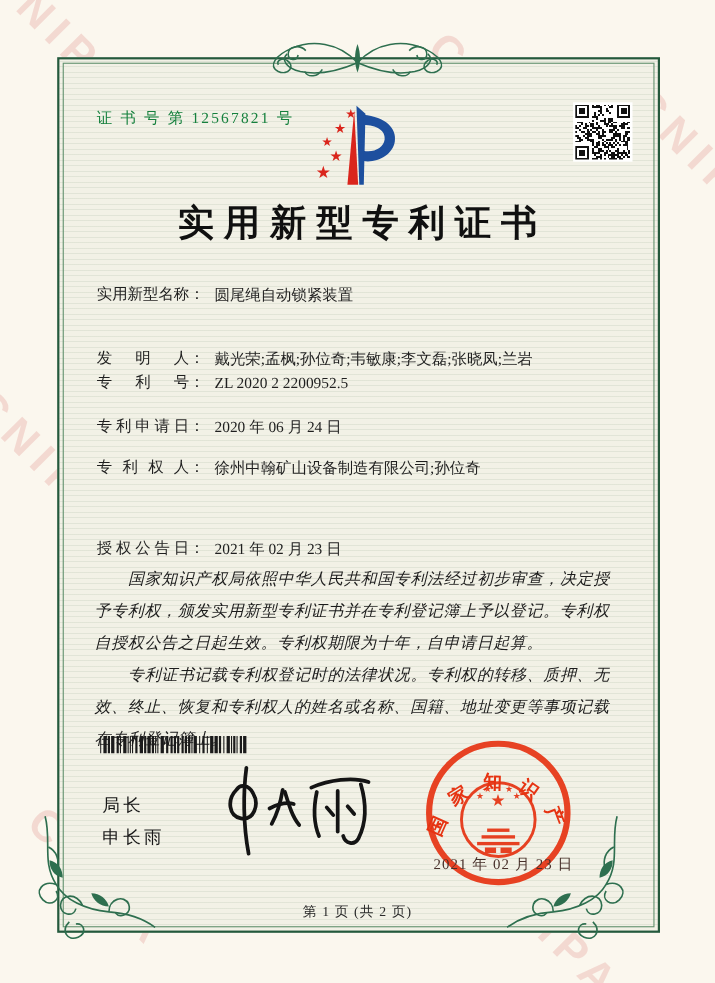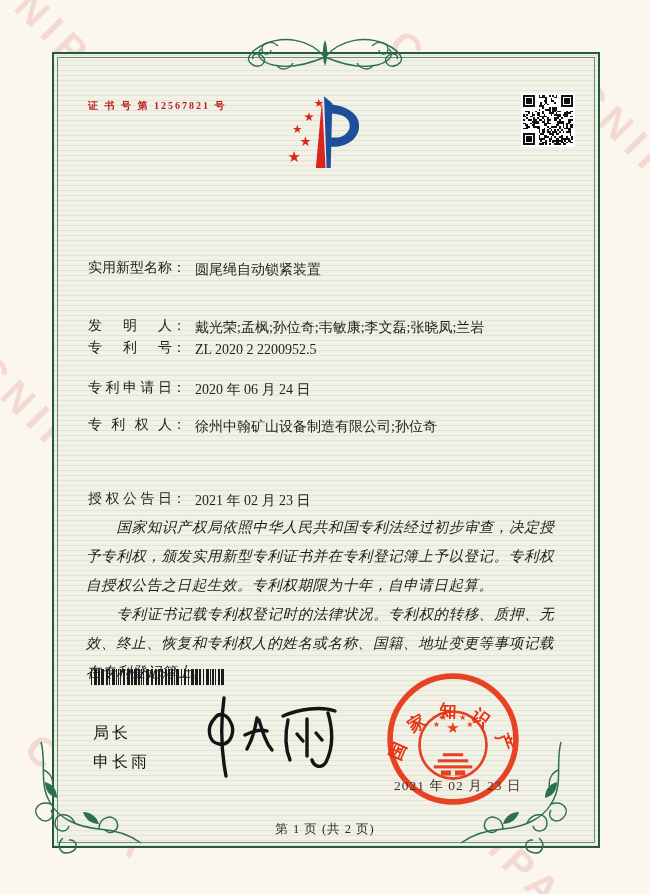--- a/index.html
+++ b/index.html
@@ -10,21 +10,21 @@
       font-size:40px;letter-spacing:8px;color:rgba(226,156,150,0.32);transform:rotate(45deg);
       pointer-events:none;white-space:nowrap;z-index:1;}
   
   .frame{position:absolute;left:52px;top:52px;width:544px;height:792px;border:2px solid #24593c;
          background:#f2f1e6;
          background-image:repeating-linear-gradient(0deg,rgba(143,165,140,0.17) 0px,rgba(143,165,140,0.17) 1px,transparent 1px,transparent 5px);
          z-index:2;}
   .frame-inner{position:absolute;inset:3px;border:1px solid #62916f;}
   .orn{position:absolute;z-index:3;pointer-events:none;}
   .content{position:absolute;inset:0;z-index:4;}
-  .cert-no{position:absolute;left:88px;top:99px;font-size:10px;letter-spacing:2px;color:#b91c1c;font-weight:bold;}
+  .cert-no{position:absolute;left:88px;top:99px;font-size:14px;letter-spacing:2px;color:#15803d;}
   .logo{position:absolute;left:278px;top:90px;width:88px;height:82px;}
   .qr{position:absolute;left:521px;top:93px;width:54px;height:54px;background:#fff;padding:2px;box-sizing:border-box;}
   .qr svg{width:100%;height:100%;display:block;}
   .title{position:absolute;left:0;right:0;top:181px;text-align:center;font-size:33px;font-weight:bold;
          letter-spacing:9px;text-indent:9px;color:#101010;}
   .row{position:absolute;left:88px;font-size:14px;color:#1f1f1f;white-space:nowrap;}
   .row .lbl{display:inline-block;width:84px;text-align:justify;text-align-last:justify;vertical-align:top;}
   .row .colon{margin-right:9px;}
   .row .val{display:inline-block;vertical-align:top;white-space:normal;max-width:390px;line-height:22px;}
   .row .val .l2{display:block;}
@@ -116,20 +116,21 @@
       <text x="24" y="30" font-size="12" fill="#da251c">★</text>
       <text x="34" y="17" font-size="11" fill="#da251c">★</text>
     </svg>
 
     <div class="qr">
       <svg viewBox="0 0 29 29" shape-rendering="crispEdges">
           <path d="M0 0h7v7h-7z M1 1h5v5h-5z M2 2h3v3h-3z M22 0h7v7h-7z M23 1h5v5h-5z M24 2h3v3h-3z M0 22h7v7h-7z M1 23h5v5h-5z M2 24h3v3h-3z M9 0h1v1h-1zM11 0h1v1h-1zM12 0h1v1h-1zM15 0h1v1h-1zM17 0h1v1h-1zM19 0h1v1h-1zM9 1h1v1h-1zM10 1h1v1h-1zM11 1h1v1h-1zM12 1h1v1h-1zM13 1h1v1h-1zM18 1h1v1h-1zM19 1h1v1h-1zM13 2h1v1h-1zM16 2h1v1h-1zM12 3h1v1h-1zM13 3h1v1h-1zM16 3h1v1h-1zM17 3h1v1h-1zM10 4h1v1h-1zM13 4h1v1h-1zM18 4h1v1h-1zM10 5h1v1h-1zM12 5h1v1h-1zM14 5h1v1h-1zM9 6h1v1h-1zM10 6h1v1h-1zM11 6h1v1h-1zM11 7h1v1h-1zM15 7h1v1h-1zM17 7h1v1h-1zM18 7h1v1h-1zM19 7h1v1h-1zM9 8h1v1h-1zM13 8h1v1h-1zM14 8h1v1h-1zM15 8h1v1h-1zM17 8h1v1h-1zM18 8h1v1h-1zM19 8h1v1h-1zM1 9h1v1h-1zM2 9h1v1h-1zM3 9h1v1h-1zM7 9h1v1h-1zM11 9h1v1h-1zM15 9h1v1h-1zM17 9h1v1h-1zM18 9h1v1h-1zM20 9h1v1h-1zM21 9h1v1h-1zM25 9h1v1h-1zM27 9h1v1h-1zM28 9h1v1h-1zM3 10h1v1h-1zM5 10h1v1h-1zM8 10h1v1h-1zM9 10h1v1h-1zM11 10h1v1h-1zM15 10h1v1h-1zM16 10h1v1h-1zM17 10h1v1h-1zM19 10h1v1h-1zM24 10h1v1h-1zM25 10h1v1h-1zM26 10h1v1h-1zM27 10h1v1h-1zM0 11h1v1h-1zM2 11h1v1h-1zM5 11h1v1h-1zM6 11h1v1h-1zM8 11h1v1h-1zM9 11h1v1h-1zM12 11h1v1h-1zM16 11h1v1h-1zM18 11h1v1h-1zM19 11h1v1h-1zM20 11h1v1h-1zM21 11h1v1h-1zM23 11h1v1h-1zM24 11h1v1h-1zM25 11h1v1h-1zM0 12h1v1h-1zM1 12h1v1h-1zM4 12h1v1h-1zM5 12h1v1h-1zM9 12h1v1h-1zM10 12h1v1h-1zM11 12h1v1h-1zM12 12h1v1h-1zM13 12h1v1h-1zM20 12h1v1h-1zM21 12h1v1h-1zM24 12h1v1h-1zM25 12h1v1h-1zM27 12h1v1h-1zM28 12h1v1h-1zM2 13h1v1h-1zM6 13h1v1h-1zM8 13h1v1h-1zM11 13h1v1h-1zM14 13h1v1h-1zM18 13h1v1h-1zM19 13h1v1h-1zM20 13h1v1h-1zM22 13h1v1h-1zM0 14h1v1h-1zM3 14h1v1h-1zM4 14h1v1h-1zM6 14h1v1h-1zM7 14h1v1h-1zM9 14h1v1h-1zM10 14h1v1h-1zM12 14h1v1h-1zM14 14h1v1h-1zM15 14h1v1h-1zM18 14h1v1h-1zM19 14h1v1h-1zM21 14h1v1h-1zM26 14h1v1h-1zM27 14h1v1h-1zM28 14h1v1h-1zM5 15h1v1h-1zM6 15h1v1h-1zM7 15h1v1h-1zM8 15h1v1h-1zM11 15h1v1h-1zM12 15h1v1h-1zM14 15h1v1h-1zM20 15h1v1h-1zM21 15h1v1h-1zM22 15h1v1h-1zM23 15h1v1h-1zM26 15h1v1h-1zM27 15h1v1h-1zM0 16h1v1h-1zM1 16h1v1h-1zM4 16h1v1h-1zM6 16h1v1h-1zM7 16h1v1h-1zM8 16h1v1h-1zM12 16h1v1h-1zM13 16h1v1h-1zM14 16h1v1h-1zM15 16h1v1h-1zM20 16h1v1h-1zM21 16h1v1h-1zM22 16h1v1h-1zM23 16h1v1h-1zM25 16h1v1h-1zM26 16h1v1h-1zM1 17h1v1h-1zM2 17h1v1h-1zM5 17h1v1h-1zM6 17h1v1h-1zM12 17h1v1h-1zM13 17h1v1h-1zM19 17h1v1h-1zM20 17h1v1h-1zM23 17h1v1h-1zM25 17h1v1h-1zM27 17h1v1h-1zM28 17h1v1h-1zM2 18h1v1h-1zM3 18h1v1h-1zM6 18h1v1h-1zM7 18h1v1h-1zM8 18h1v1h-1zM9 18h1v1h-1zM14 18h1v1h-1zM16 18h1v1h-1zM17 18h1v1h-1zM18 18h1v1h-1zM19 18h1v1h-1zM21 18h1v1h-1zM23 18h1v1h-1zM25 18h1v1h-1zM27 18h1v1h-1zM28 18h1v1h-1zM0 19h1v1h-1zM1 19h1v1h-1zM2 19h1v1h-1zM8 19h1v1h-1zM9 19h1v1h-1zM12 19h1v1h-1zM15 19h1v1h-1zM21 19h1v1h-1zM24 19h1v1h-1zM25 19h1v1h-1zM26 19h1v1h-1zM27 19h1v1h-1zM9 20h1v1h-1zM11 20h1v1h-1zM12 20h1v1h-1zM14 20h1v1h-1zM16 20h1v1h-1zM18 20h1v1h-1zM20 20h1v1h-1zM22 20h1v1h-1zM26 20h1v1h-1zM27 20h1v1h-1zM9 21h1v1h-1zM11 21h1v1h-1zM12 21h1v1h-1zM14 21h1v1h-1zM15 21h1v1h-1zM17 21h1v1h-1zM18 21h1v1h-1zM19 21h1v1h-1zM21 21h1v1h-1zM23 21h1v1h-1zM25 21h1v1h-1zM26 21h1v1h-1zM27 21h1v1h-1zM10 22h1v1h-1zM11 22h1v1h-1zM15 22h1v1h-1zM16 22h1v1h-1zM17 22h1v1h-1zM19 22h1v1h-1zM20 22h1v1h-1zM27 22h1v1h-1zM9 23h1v1h-1zM12 23h1v1h-1zM13 23h1v1h-1zM17 23h1v1h-1zM22 23h1v1h-1zM27 23h1v1h-1zM9 24h1v1h-1zM12 24h1v1h-1zM13 24h1v1h-1zM14 24h1v1h-1zM16 24h1v1h-1zM18 24h1v1h-1zM21 24h1v1h-1zM22 24h1v1h-1zM25 24h1v1h-1zM28 24h1v1h-1zM9 25h1v1h-1zM10 25h1v1h-1zM11 25h1v1h-1zM12 25h1v1h-1zM15 25h1v1h-1zM16 25h1v1h-1zM19 25h1v1h-1zM20 25h1v1h-1zM22 25h1v1h-1zM23 25h1v1h-1zM24 25h1v1h-1zM25 25h1v1h-1zM26 25h1v1h-1zM28 25h1v1h-1zM10 26h1v1h-1zM13 26h1v1h-1zM15 26h1v1h-1zM17 26h1v1h-1zM18 26h1v1h-1zM19 26h1v1h-1zM20 26h1v1h-1zM21 26h1v1h-1zM22 26h1v1h-1zM24 26h1v1h-1zM26 26h1v1h-1zM27 26h1v1h-1zM11 27h1v1h-1zM12 27h1v1h-1zM13 27h1v1h-1zM17 27h1v1h-1zM19 27h1v1h-1zM20 27h1v1h-1zM22 27h1v1h-1zM23 27h1v1h-1zM25 27h1v1h-1zM27 27h1v1h-1zM28 27h1v1h-1zM9 28h1v1h-1zM10 28h1v1h-1zM11 28h1v1h-1zM13 28h1v1h-1zM15 28h1v1h-1zM18 28h1v1h-1zM19 28h1v1h-1zM20 28h1v1h-1zM21 28h1v1h-1zM23 28h1v1h-1zM24 28h1v1h-1z" fill="#111" fill-rule="evenodd"></path>
         </svg>
     </div>
 
+    <div class="title">实用新型专利证书</div>
 
     <div class="row" style="top:259px;">
       <span class="lbl">实用新型名称</span><span class="colon">：</span><span class="val">圆尾绳自动锁紧装置</span>
     </div>
     <div class="row" style="top:299px;margin-top:18px;">
       <span class="lbl">发明人</span><span class="colon">：</span><span class="val">戴光荣;孟枫;孙位奇;韦敏康;李文磊;张晓凤;兰岩</span>
     </div>
     <div class="row" style="top:339px;">
       <span class="lbl">专利号</span><span class="colon">：</span><span class="val">ZL 2020 2 2200952.5</span>
     </div>

